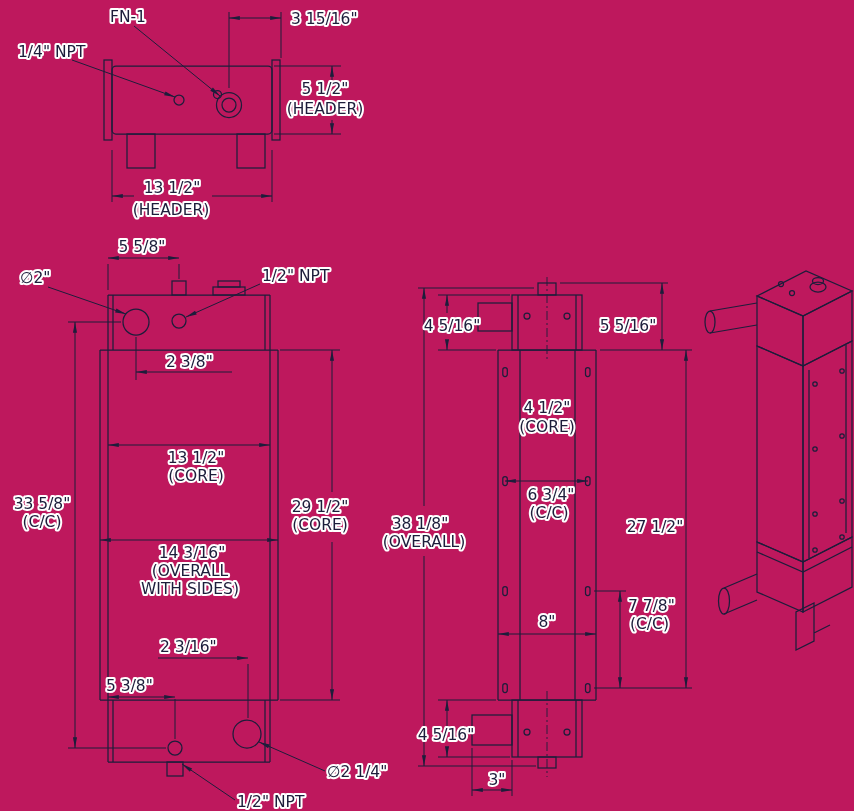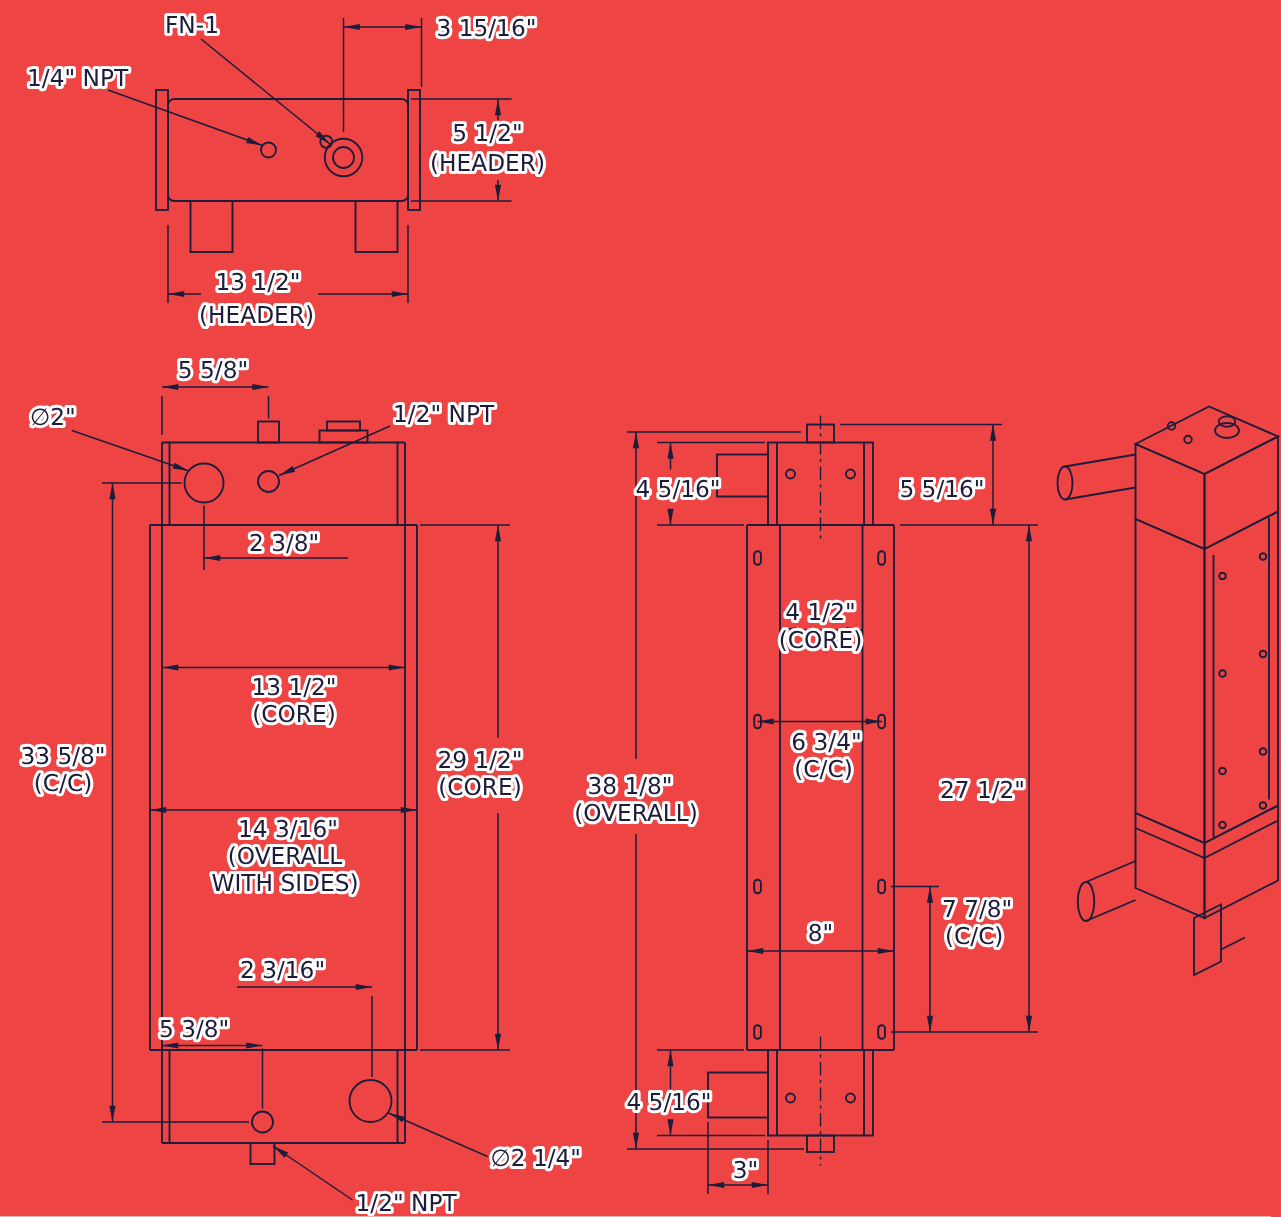--- a/index.html
+++ b/index.html
@@ -1,17 +1,17 @@
 <!DOCTYPE html>
 <html style="--ink: #1d1d3b;"><head>
 <meta charset="utf-8">
 <style>
   :root { --ink: #1d1d3b; }
   html,body { margin:0; padding:0; background:#ffffff; }
-  .stage { width:854px; height:811px; position:relative; background:#ef4444; }
+  .stage { width:854px; height:811px; position:relative; background:#be185d; }
   svg { display:block; }
   .geo  { fill:none; stroke:var(--ink); stroke-width:1.25; stroke-linecap:butt; stroke-linejoin:miter; }
   .dim  { fill:none; stroke:var(--ink); stroke-width:1; }
   .dim2 { fill:none; stroke:var(--ink); stroke-width:1; marker-start:url(#arr); marker-end:url(#arr); }
   .dimS { fill:none; stroke:var(--ink); stroke-width:1; marker-start:url(#arr); }
   .dimE { fill:none; stroke:var(--ink); stroke-width:1; marker-end:url(#arr); }
   .cl   { fill:none; stroke:var(--ink); stroke-width:0.9; stroke-dasharray:9 3 2 3; }
   text  { font-family:"DejaVu Sans","Liberation Sans",sans-serif; font-size:15.5px; fill:var(--ink);
           paint-order:stroke fill; stroke:#ffffff; stroke-width:4px; stroke-linejoin:round; }
   .tm   { text-anchor:middle; }

